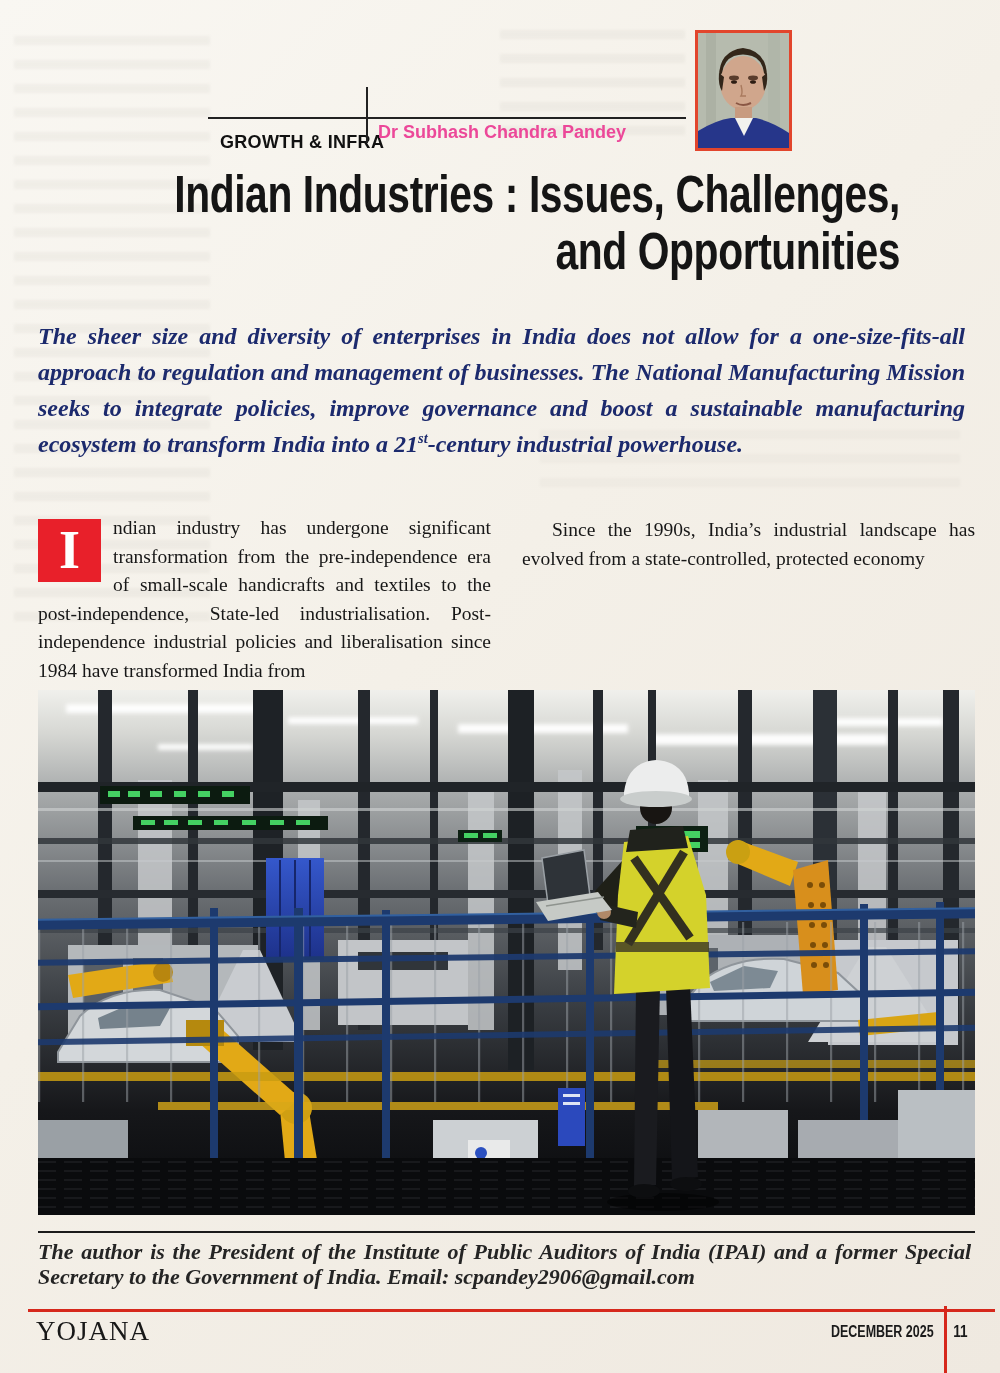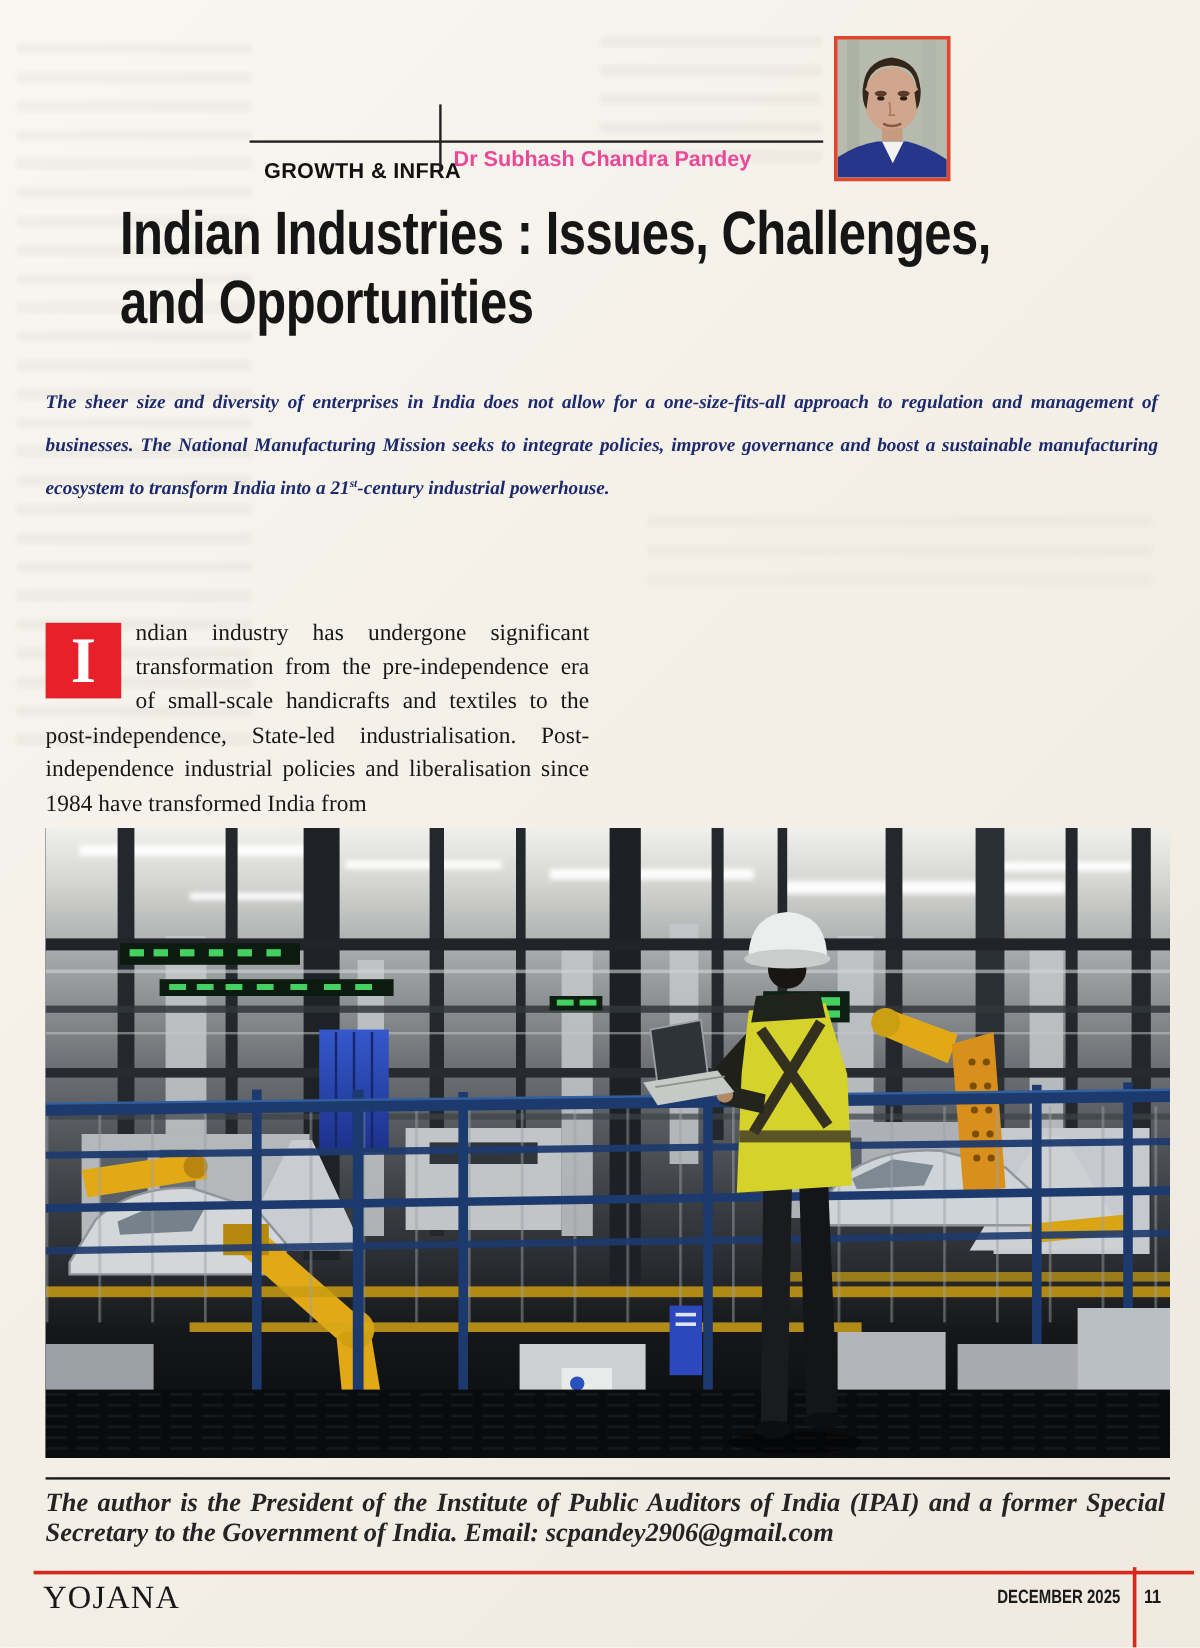--- a/index.html
+++ b/index.html
@@ -14,26 +14,26 @@
   .category{left:220px;top:92px;font-family:"Liberation Sans",sans-serif;font-weight:bold;
             font-size:18px;letter-spacing:.3px;color:#111;margin-top:40px;}
   .author-name{left:378px;top:122px;font-family:"Liberation Sans",sans-serif;font-weight:bold;
             font-size:18px;color:#ec4899;}
   .vline{left:366px;top:87px;width:2px;height:56px;background:#222;}
   .hline{left:208px;top:117px;width:478px;height:2px;background:#222;}
   .author-photo{left:695px;top:30px;width:97px;height:121px;border:3px solid #e2452c;
             box-sizing:border-box;background:#b9bdb2;}
   .author-photo svg{display:block;width:100%;height:100%;}
   
-  .title{left:0;top:166px;width:1000px;text-align:left;font-family:"Liberation Sans",sans-serif;
+  .title{left:0;top:166px;width:1000px;text-align:right;font-family:"Liberation Sans",sans-serif;
          font-weight:bold;color:#151515;font-size:51px;line-height:57px;letter-spacing:-.5px;}
   .title span{display:block;transform:scaleX(.8);}
   
   .lede{left:38px;top:318px;width:927px;font-style:italic;font-weight:bold;
-        font-size:16px;line-height:36px;text-align:justify;}
+        font-size:24px;line-height:36px;text-align:justify;}
   .lede sup{font-size:60%;line-height:0;}
   
   .bodycols{left:38px;top:514px;width:937px;display:flex;gap:31px;}
   .col{width:453px;font-size:19.5px;line-height:28.6px;text-align:justify;color:#171717;}
   .col p{margin:0;}
   .col .p2{text-indent:30px;margin-top:2px;}
   .dropcap{float:left;width:63px;height:63px;margin:5px 12px 2px 0;display:flex;
            align-items:center;justify-content:center;color:#fff;font-size:54px;
            font-family:"Liberation Serif",serif;font-weight:bold;}
   
@@ -91,20 +91,21 @@
   <span>and Opportunities</span>
 </h1>
 
 <p class="abs lede" style="margin: 0px; color: rgb(28, 42, 109);"><span>The sheer size and diversity of enterprises in India does not allow for a one-size-fits-all approach to regulation and management of businesses. The National Manufacturing Mission seeks to integrate policies, improve governance and boost a sustainable manufacturing ecosystem to transform India into a 21</span><sup>st</sup><span>-century industrial powerhouse.</span></p>
 
 <div class="abs bodycols">
   <div class="col">
     <p><span class="dropcap" style="background: rgb(232, 32, 42);">I</span><span>ndian industry has undergone significant transformation from the pre-independence era of small-scale handicrafts and textiles to the post-independence, State-led industrialisation. Post-independence industrial policies and liberalisation since 1984 have transformed India from</span></p>
   </div>
   <div class="col">
+    <p class="p2">Since the 1990s, India’s industrial landscape has evolved from a state-controlled, protected economy</p>
   </div>
 </div>
 
 <div class="abs photo">
 <svg viewBox="0 0 937 525" preserveAspectRatio="none">
   <defs>
     <linearGradient id="bgg" x1="0" y1="0" x2="0" y2="1">
       <stop offset="0" stop-color="#f0f0ec"></stop>
           <stop offset=".08" stop-color="#d7d8d4"></stop>
       <stop offset=".2" stop-color="#a6a9aa"></stop>

